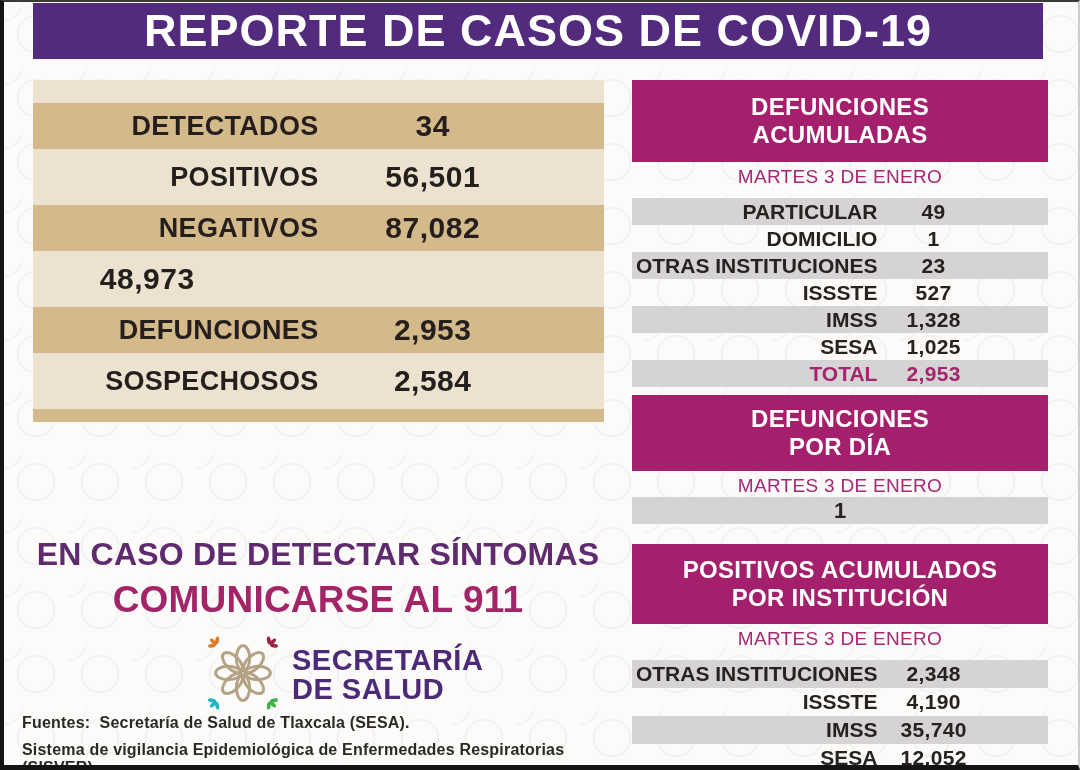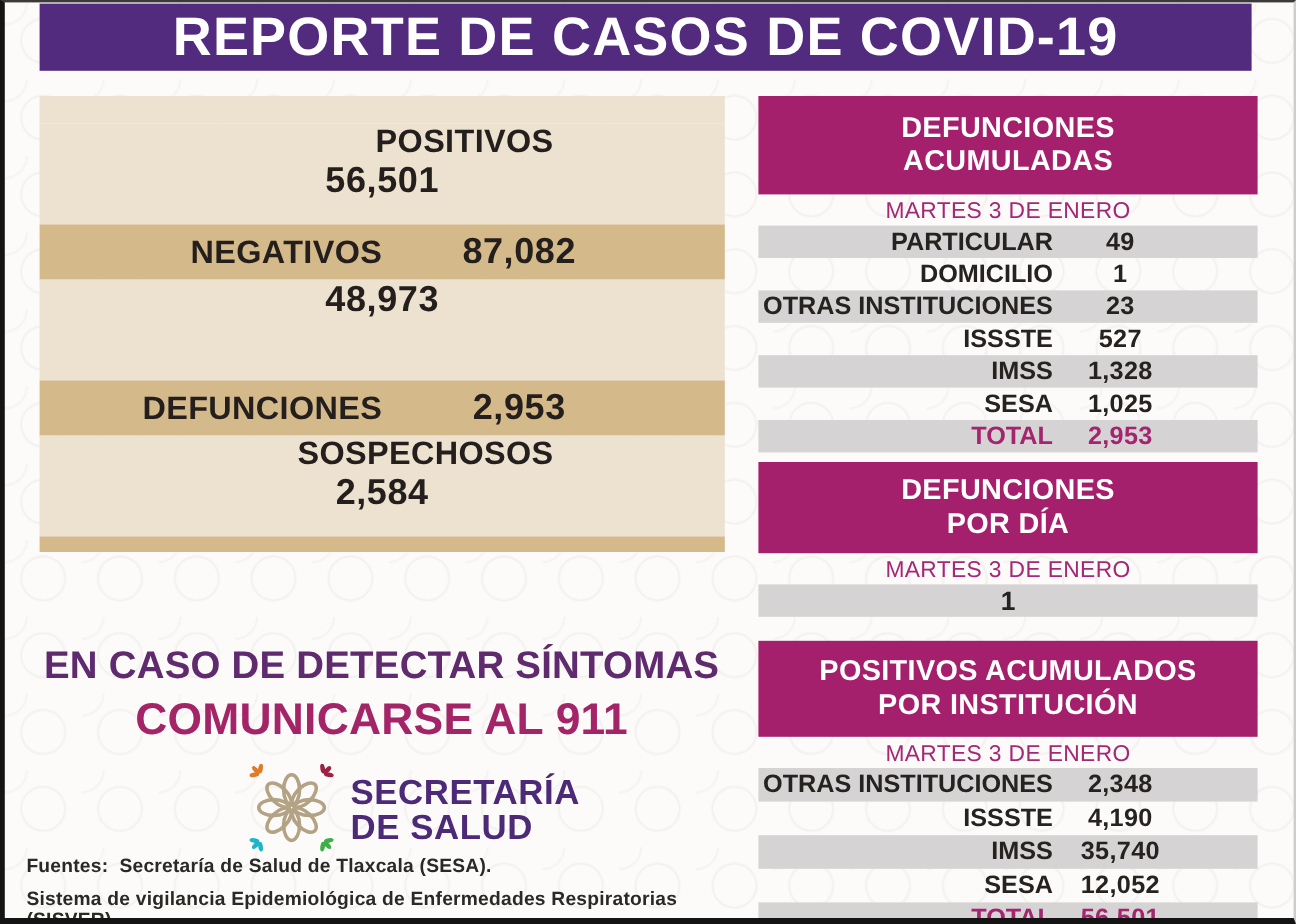--- a/index.html
+++ b/index.html
@@ -22,21 +22,21 @@
   .banner span{color:#ffffff;font-size:45px;font-weight:bold;letter-spacing:1px;white-space:nowrap;}
   
   .left-panel{position:absolute;left:29px;top:78px;width:571px;}
   .lp-title{
     height:80px;background:#d4b98a;display:flex;align-items:center;justify-content:center;
     color:#b13180;font-size:33px;font-weight:bold;letter-spacing:.5px;
   }
   .lp-gap{height:23px;background:#ece2cf;}
   .lp-row{display:flex;align-items:center;}
   .lp-row.tan{background:#d4b98a;height:46px;}
-  .lp-row.cream{background:#ece2cf;height:84px;flex-direction:column;}
+  .lp-row.cream{background:#ece2cf;height:56px;}
   .lp-foot{height:13px;background:#d4b98a;}
   .lp-label{width:50%;text-align:right;font-size:27px;font-weight:bold;color:#241f1d;letter-spacing:.3px;}
   .lp-value{width:40%;text-align:center;font-size:30px;font-weight:bold;color:#241f1d;letter-spacing:.5px;}
   
   .advice{position:absolute;left:16px;top:534px;width:596px;text-align:center;}
   .advice-1{color:#5f2a6e;font-size:32px;font-weight:bold;letter-spacing:.2px;}
   .advice-2{color:#a32568;font-size:37px;font-weight:bold;margin-top:6px;letter-spacing:.2px;}
   
   .logo-block{position:absolute;left:202px;top:634px;display:flex;align-items:center;gap:12px;}
   .logo-text{color:#4c2a78;font-weight:bold;font-size:29px;line-height:1.0;letter-spacing:.5px;}
@@ -47,21 +47,21 @@
   .right-panel{position:absolute;left:628px;top:78px;width:416px;}
   .sec-header{
     background:#a5206c;color:#ffffff;display:flex;flex-direction:column;
     align-items:center;justify-content:center;text-align:center;
     font-weight:bold;font-size:24px;line-height:1.18;letter-spacing:.3px;
   }
   .sec-header.h1{height:82px;}
   .sec-header.h2{height:76px;margin-top:8px;}
   .sec-header.h3{height:80px;margin-top:20px;}
   .sec-date{margin-top:4px;height:20px;text-align:center;color:#a42873;font-size:19px;font-weight:normal;letter-spacing:.3px;}
-  .sec-rows{margin-top:2px;}
+  .sec-rows{margin-top:12px;}
   .r-row{display:flex;align-items:center;height:27px;}
   .sec3 .r-row{height:28px;}
   .r-row:nth-child(odd){background:#d5d3d3;}
   .r-row:nth-child(even){background:transparent;}
   .r-label{width:59%;text-align:right;font-size:21px;font-weight:bold;color:#262220;}
   .r-value{width:27%;text-align:center;font-size:21px;font-weight:bold;color:#262220;letter-spacing:.3px;}
   .r-row.total .r-label,.r-row.total .r-value{color:#a4246f;}
   .r-single{margin-top:2px;height:27px;background:#d5d3d3;display:flex;align-items:center;justify-content:center;
     font-size:22px;font-weight:bold;color:#262220;}
 </style>
@@ -70,20 +70,24 @@
 
 <div class="page">
 
   <div class="banner">
     <span>REPORTE DE CASOS DE COVID-19</span>
   </div>
 
   <div class="left-panel">
     <div class="lp-gap"></div>
 
+    <div class="lp-row tan">
+      <span class="lp-label">DETECTADOS</span>
+      <span class="lp-value">34</span>
+    </div>
     <div class="lp-row cream">
       <span class="lp-label">POSITIVOS</span>
       <span class="lp-value">56,501</span>
     </div>
     <div class="lp-row tan">
       <span class="lp-label">NEGATIVOS</span>
       <span class="lp-value">87,082</span>
     </div>
     <div class="lp-row cream">
       <span class="lp-value">48,973</span>

